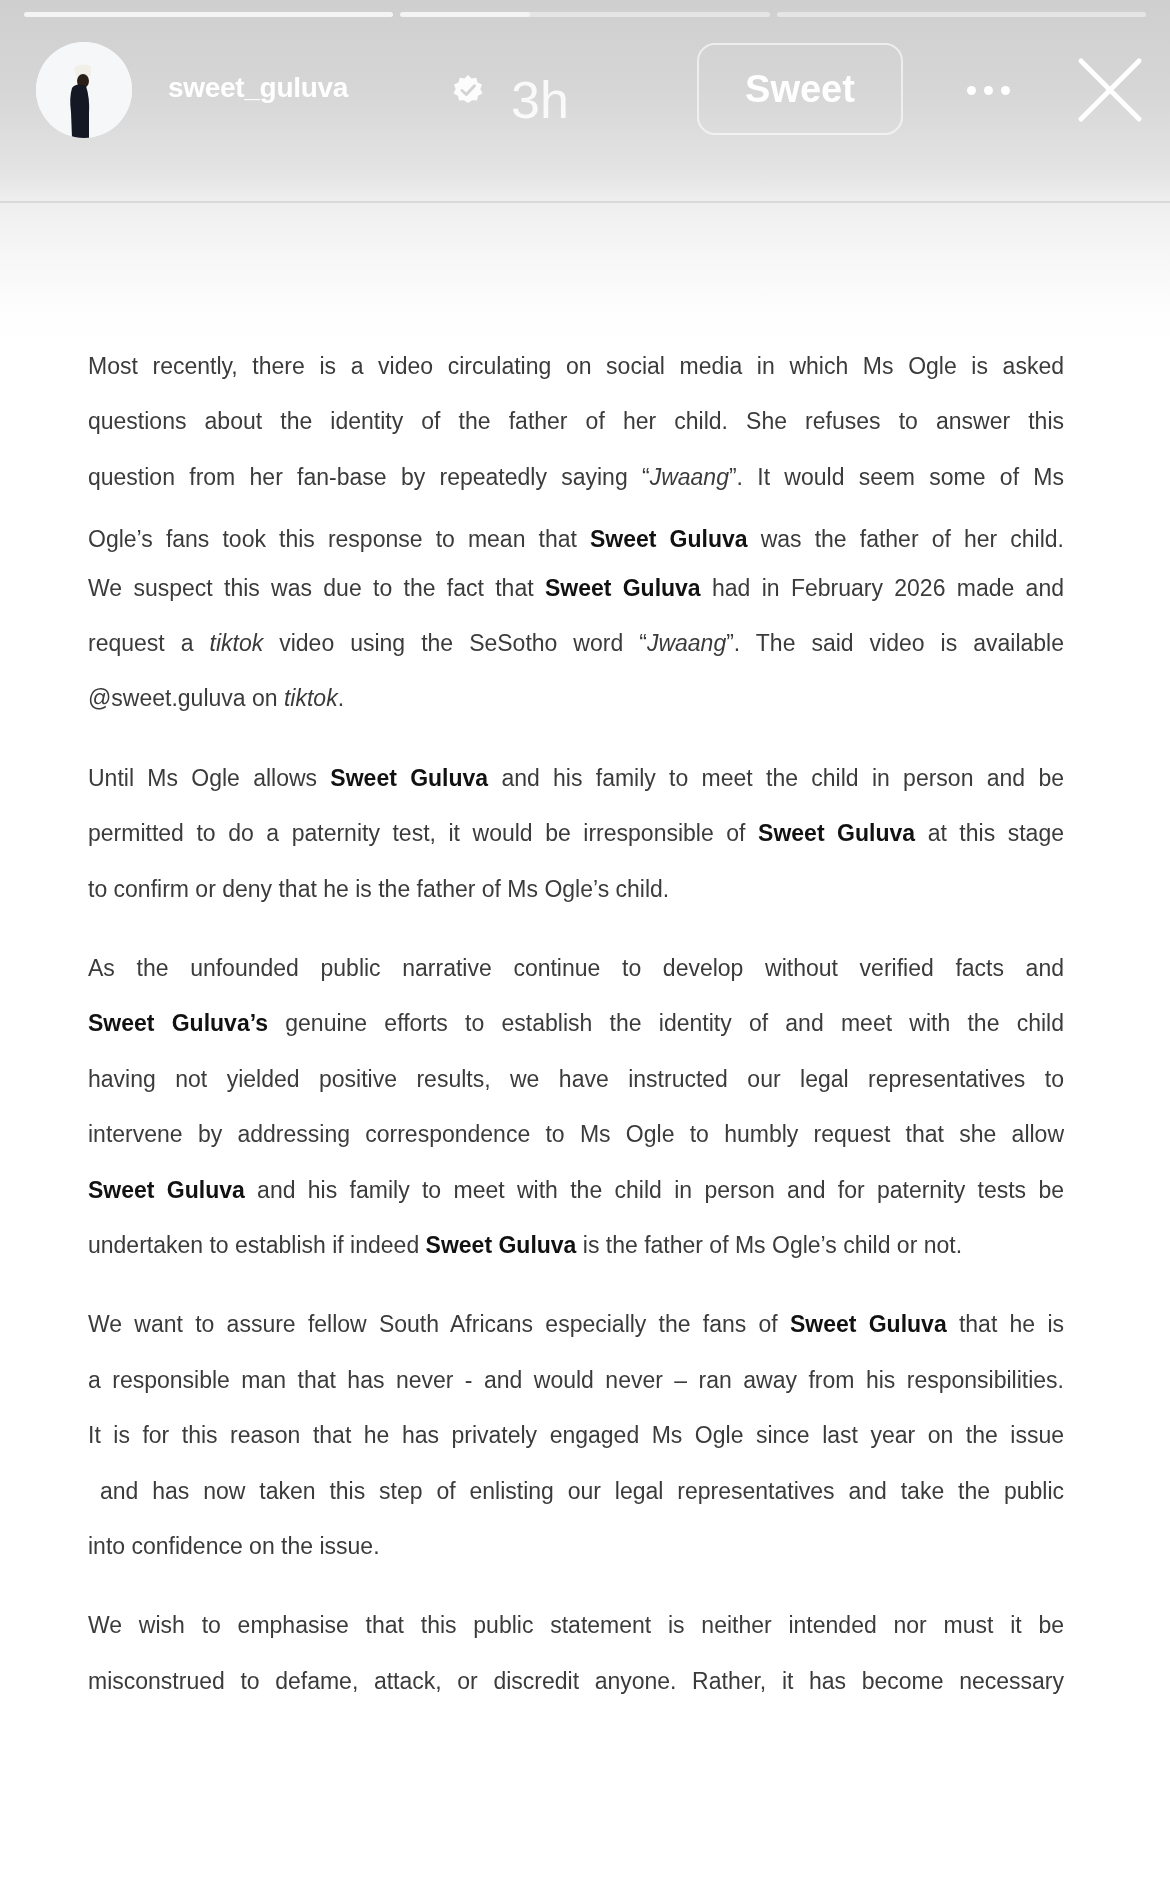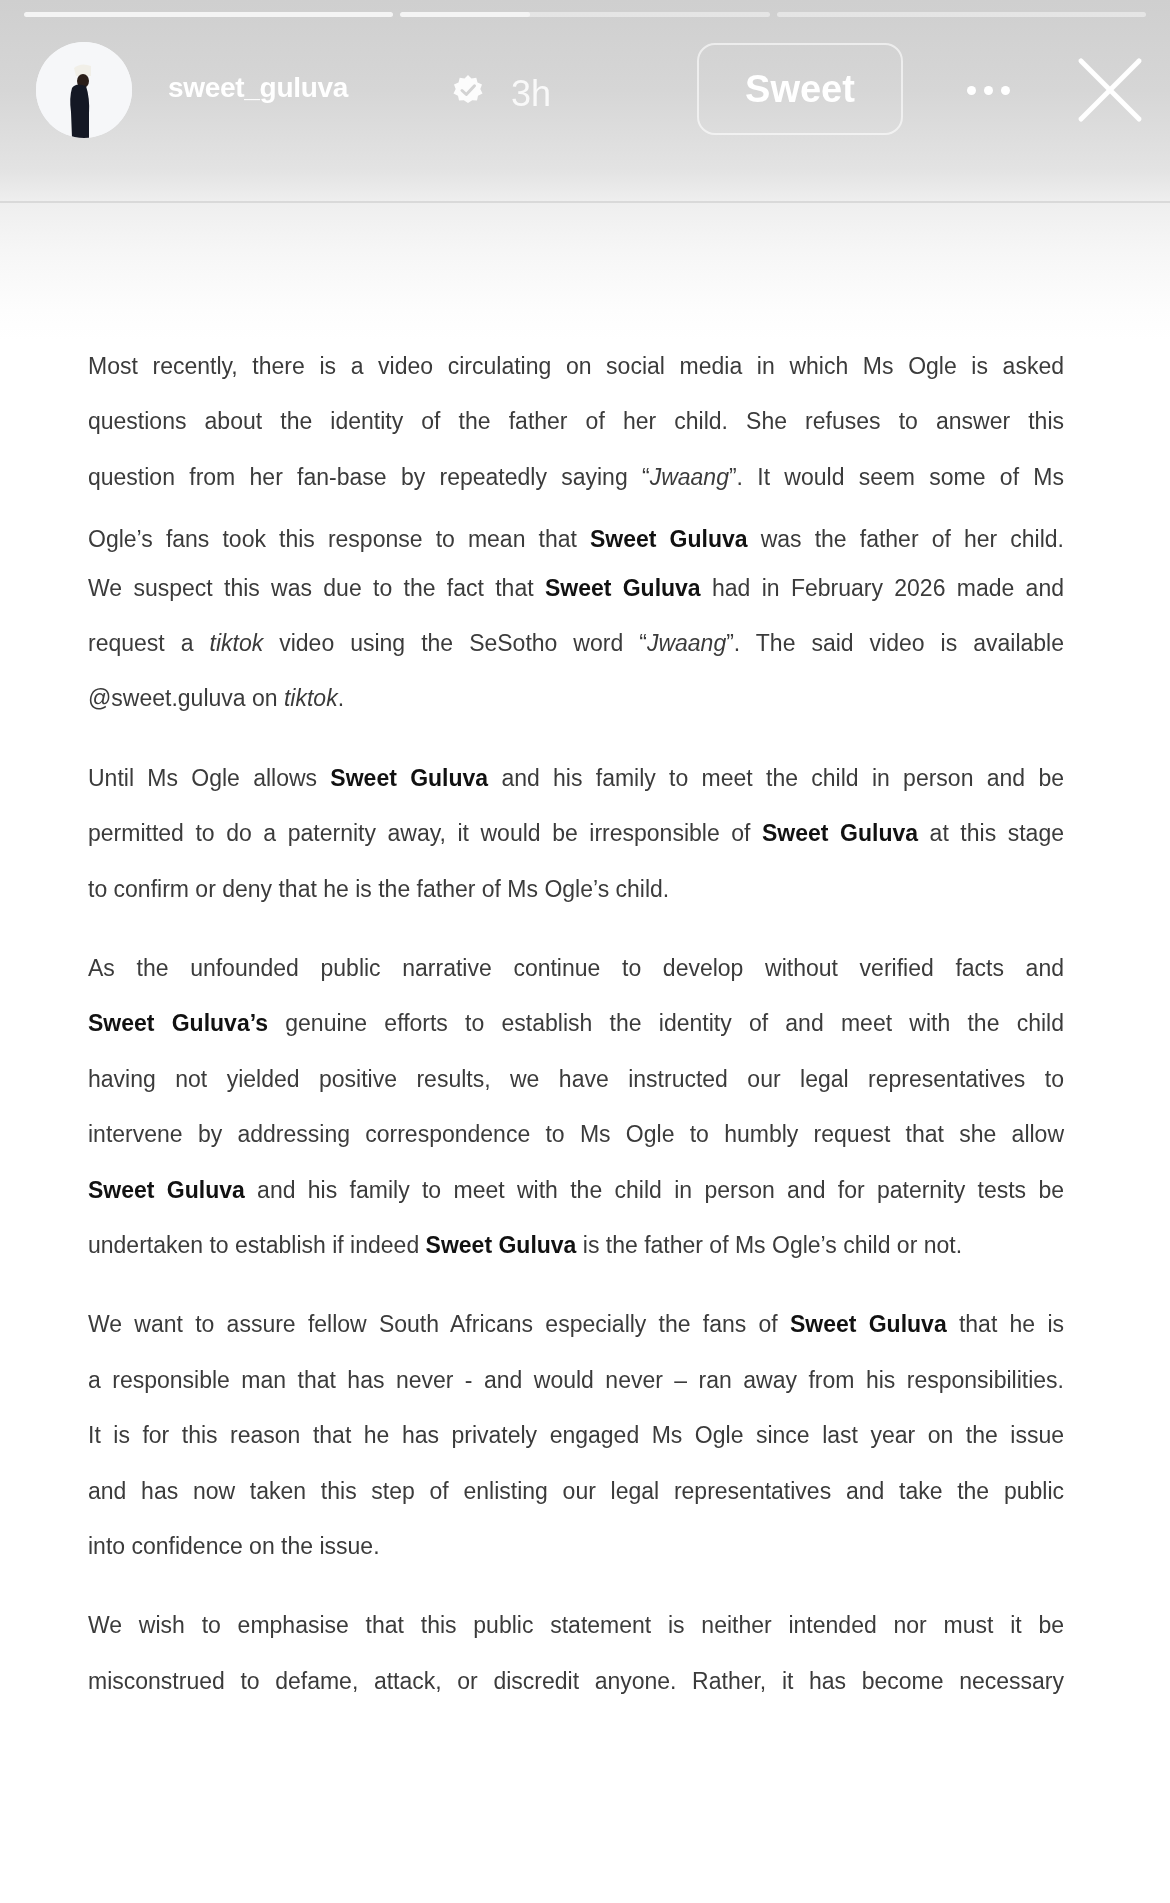--- a/index.html
+++ b/index.html
@@ -82,22 +82,22 @@
     font-weight: bold;
     letter-spacing: -0.3px;
   }
   .verified {
     position: absolute;
     left: 452px; top: 74px;
     width: 32px; height: 32px;
   }
   .time {
     position: absolute;
-    left: 511px; top: 70px;
-    font-size: 36px;
+    left: 511px; top: 76px;
+    font-size: 52px;
     line-height: 48px;
     color: rgba(255,255,255,0.85);
   }
   .follow-btn {
     position: absolute;
     left: 697px; top: 43px;
     width: 206px; height: 92px;
     border: 2px solid rgba(255,255,255,0.6);
     border-radius: 18px;
     box-sizing: border-box;
@@ -219,36 +219,36 @@
         <div class="line" style="top: 349px; white-space: nowrap;"><span style="white-space: nowrap; word-spacing: 0px;"><span>Most recently, there is a video circulating on social media in which Ms Ogle is asked</span></span></div>
         <div class="line" style="top: 404px; white-space: nowrap;"><span style="white-space: nowrap; word-spacing: 0px;"><span>questions about the identity of the father of her child. She refuses to answer this</span></span></div>
         <div class="line" style="top: 460px; white-space: nowrap;"><span style="white-space: nowrap; word-spacing: -0.00120192px;"><span>question from her fan-base by repeatedly saying “</span><i>Jwaang</i><span>”. It would seem some of Ms</span></span></div>
         <div class="line" style="top: 515px; white-space: nowrap; margin-top: 7px;"><span style="white-space: nowrap; word-spacing: 0px;"><span>Ogle’s fans took this response to mean that </span><b>Sweet Guluva</b><span> was the father of her child.</span></span></div>
         <div class="line" style="top: 571px; white-space: nowrap;"><span style="white-space: nowrap; word-spacing: 0px;"><span>We suspect this was due to the fact that </span><b>Sweet Guluva</b><span> had in February 2026 made and</span></span></div>
         <div class="line" style="top: 626px; white-space: nowrap;"><span style="white-space: nowrap; word-spacing: 0.00120192px;"><span>request a </span><i>tiktok</i><span> video using the SeSotho word “</span><i>Jwaang</i><span>”. The said video is available</span></span></div>
         <div class="line last" style="top: 681px;"><span><span>@sweet.guluva on </span><i>tiktok</i><span>.</span></span></div>
       </div>
       <div>
         <div class="line" style="top: 761px; white-space: nowrap;"><span style="white-space: nowrap; word-spacing: 0px;"><span>Until Ms Ogle allows </span><b>Sweet Guluva</b><span> and his family to meet the child in person and be</span></span></div>
-        <div class="line" style="top: 816px; white-space: nowrap;"><span style="white-space: nowrap; word-spacing: 0px;"><span>permitted to do a paternity away, it would be irresponsible of </span><b>Sweet Guluva</b><span> at this stage</span></span></div>
+        <div class="line" style="top: 816px; white-space: nowrap;"><span style="white-space: nowrap; word-spacing: 0px;"><span>permitted to do a paternity test, it would be irresponsible of </span><b>Sweet Guluva</b><span> at this stage</span></span></div>
         <div class="line last" style="top: 872px;"><span><span>to confirm or deny that he is the father of Ms Ogle’s child.</span></span></div>
       </div>
       <div>
         <div class="line" style="top: 951px; white-space: nowrap;"><span style="white-space: nowrap; word-spacing: 0px;"><span>As the unfounded public narrative continue to develop without verified facts and</span></span></div>
         <div class="line" style="top: 1006px; white-space: nowrap;"><span style="white-space: nowrap; word-spacing: 0px;"><b>Sweet Guluva’s</b><span> genuine efforts to establish the identity of and meet with the child</span></span></div>
         <div class="line" style="top: 1062px; white-space: nowrap;"><span style="white-space: nowrap; word-spacing: 0px;"><span>having not yielded positive results, we have instructed our legal representatives to</span></span></div>
         <div class="line" style="top: 1117px; white-space: nowrap;"><span style="white-space: nowrap; word-spacing: 0px;"><span>intervene by addressing correspondence to Ms Ogle to humbly request that she allow</span></span></div>
         <div class="line" style="top: 1173px; white-space: nowrap;"><span style="white-space: nowrap; word-spacing: 0px;"><b>Sweet Guluva</b><span> and his family to meet with the child in person and for paternity tests be</span></span></div>
         <div class="line last" style="top: 1228px;"><span><span>undertaken to establish if indeed </span><b>Sweet Guluva</b><span> is the father of Ms Ogle’s child or not.</span></span></div>
       </div>
       <div>
         <div class="line" style="top: 1307px; white-space: nowrap;"><span style="white-space: nowrap; word-spacing: 0px;"><span>We want to assure fellow South Africans especially the fans of </span><b>Sweet Guluva</b><span> that he is</span></span></div>
         <div class="line" style="top: 1363px; white-space: nowrap;"><span style="white-space: nowrap; word-spacing: 0px;"><span>a responsible man that has never - and would never – ran away from his responsibilities.</span></span></div>
         <div class="line" style="top: 1418px; white-space: nowrap;"><span style="white-space: nowrap; word-spacing: 0px;"><span>It is for this reason that he has privately engaged Ms Ogle since last year on the issue</span></span></div>
-        <div class="line" style="top: 1474px; white-space: nowrap;"><span style="white-space: nowrap; word-spacing: 0px;"><span>and has now taken this step of enlisting our legal representatives and take the public</span></span></div>
+        <div class="line" style="top: 1474px; white-space: nowrap;"><span style="white-space: nowrap; word-spacing: 0px; margin-left: 12px;"><span>and has now taken this step of enlisting our legal representatives and take the public</span></span></div>
         <div class="line last" style="top: 1529px;"><span><span>into confidence on the issue.</span></span></div>
       </div>
       <div>
         <div class="line" style="top: 1608px; white-space: nowrap;"><span style="white-space: nowrap; word-spacing: 0px;"><span>We wish to emphasise that this public statement is neither intended nor must it be</span></span></div>
         <div class="line" style="top: 1664px; white-space: nowrap;"><span style="white-space: nowrap; word-spacing: 0px;"><span>misconstrued to defame, attack, or discredit anyone. Rather, it has become necessary</span></span></div>
       </div>
     </div>
 </div>
 
 </body></html>

